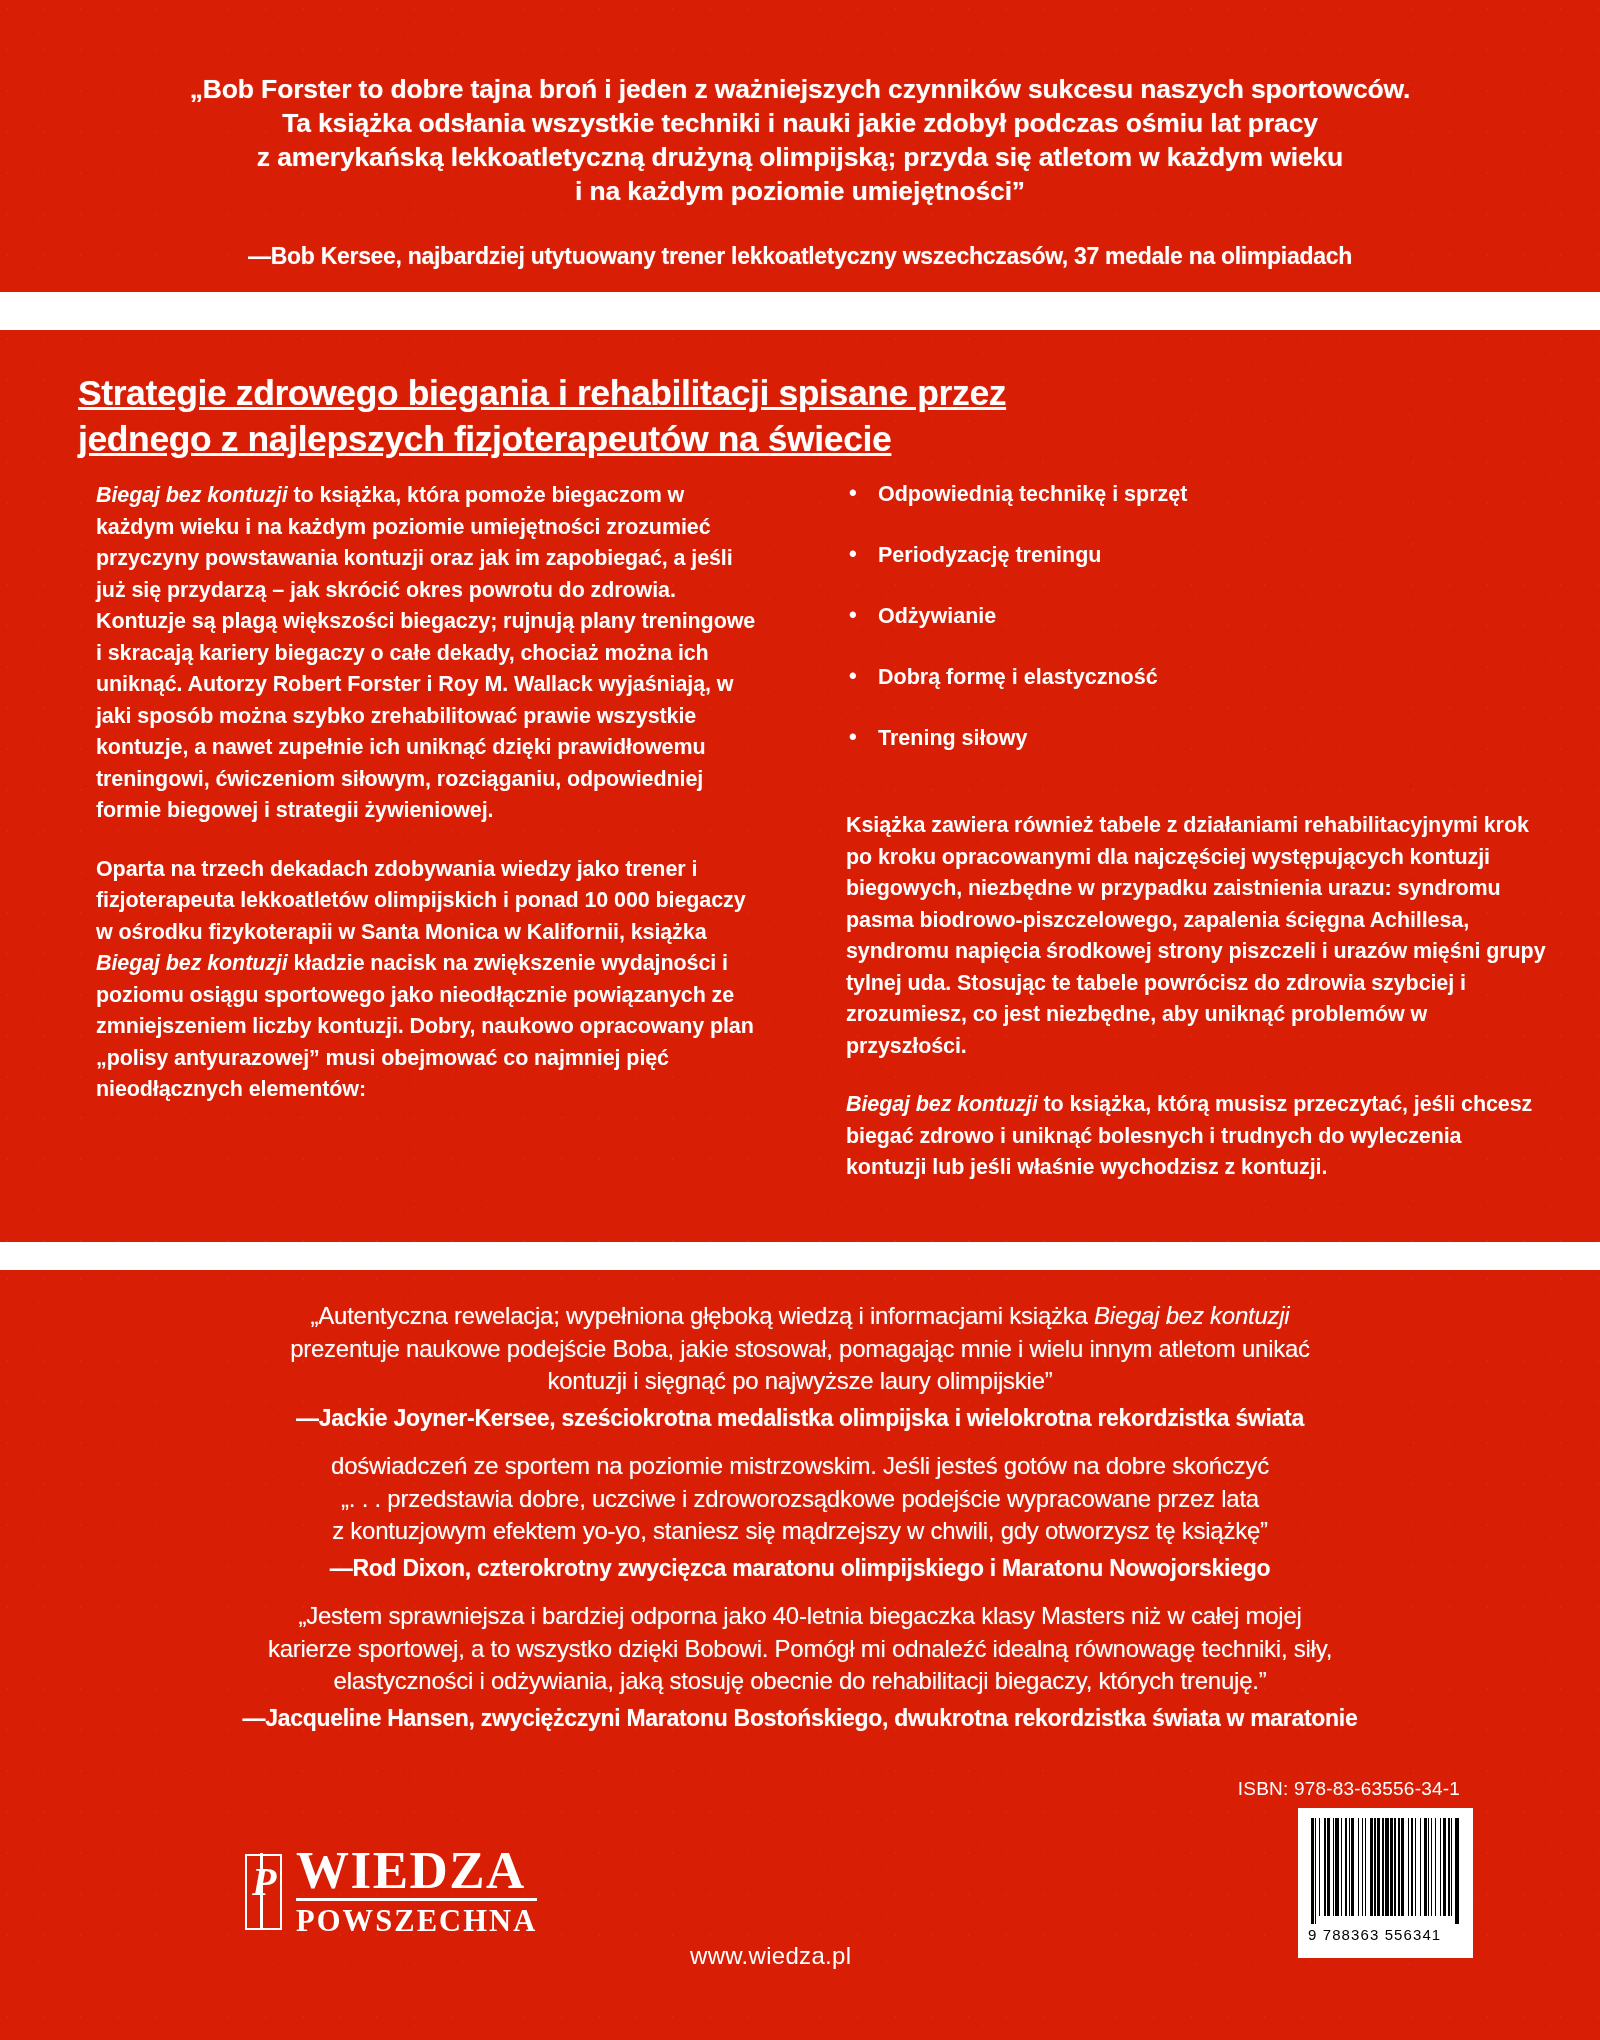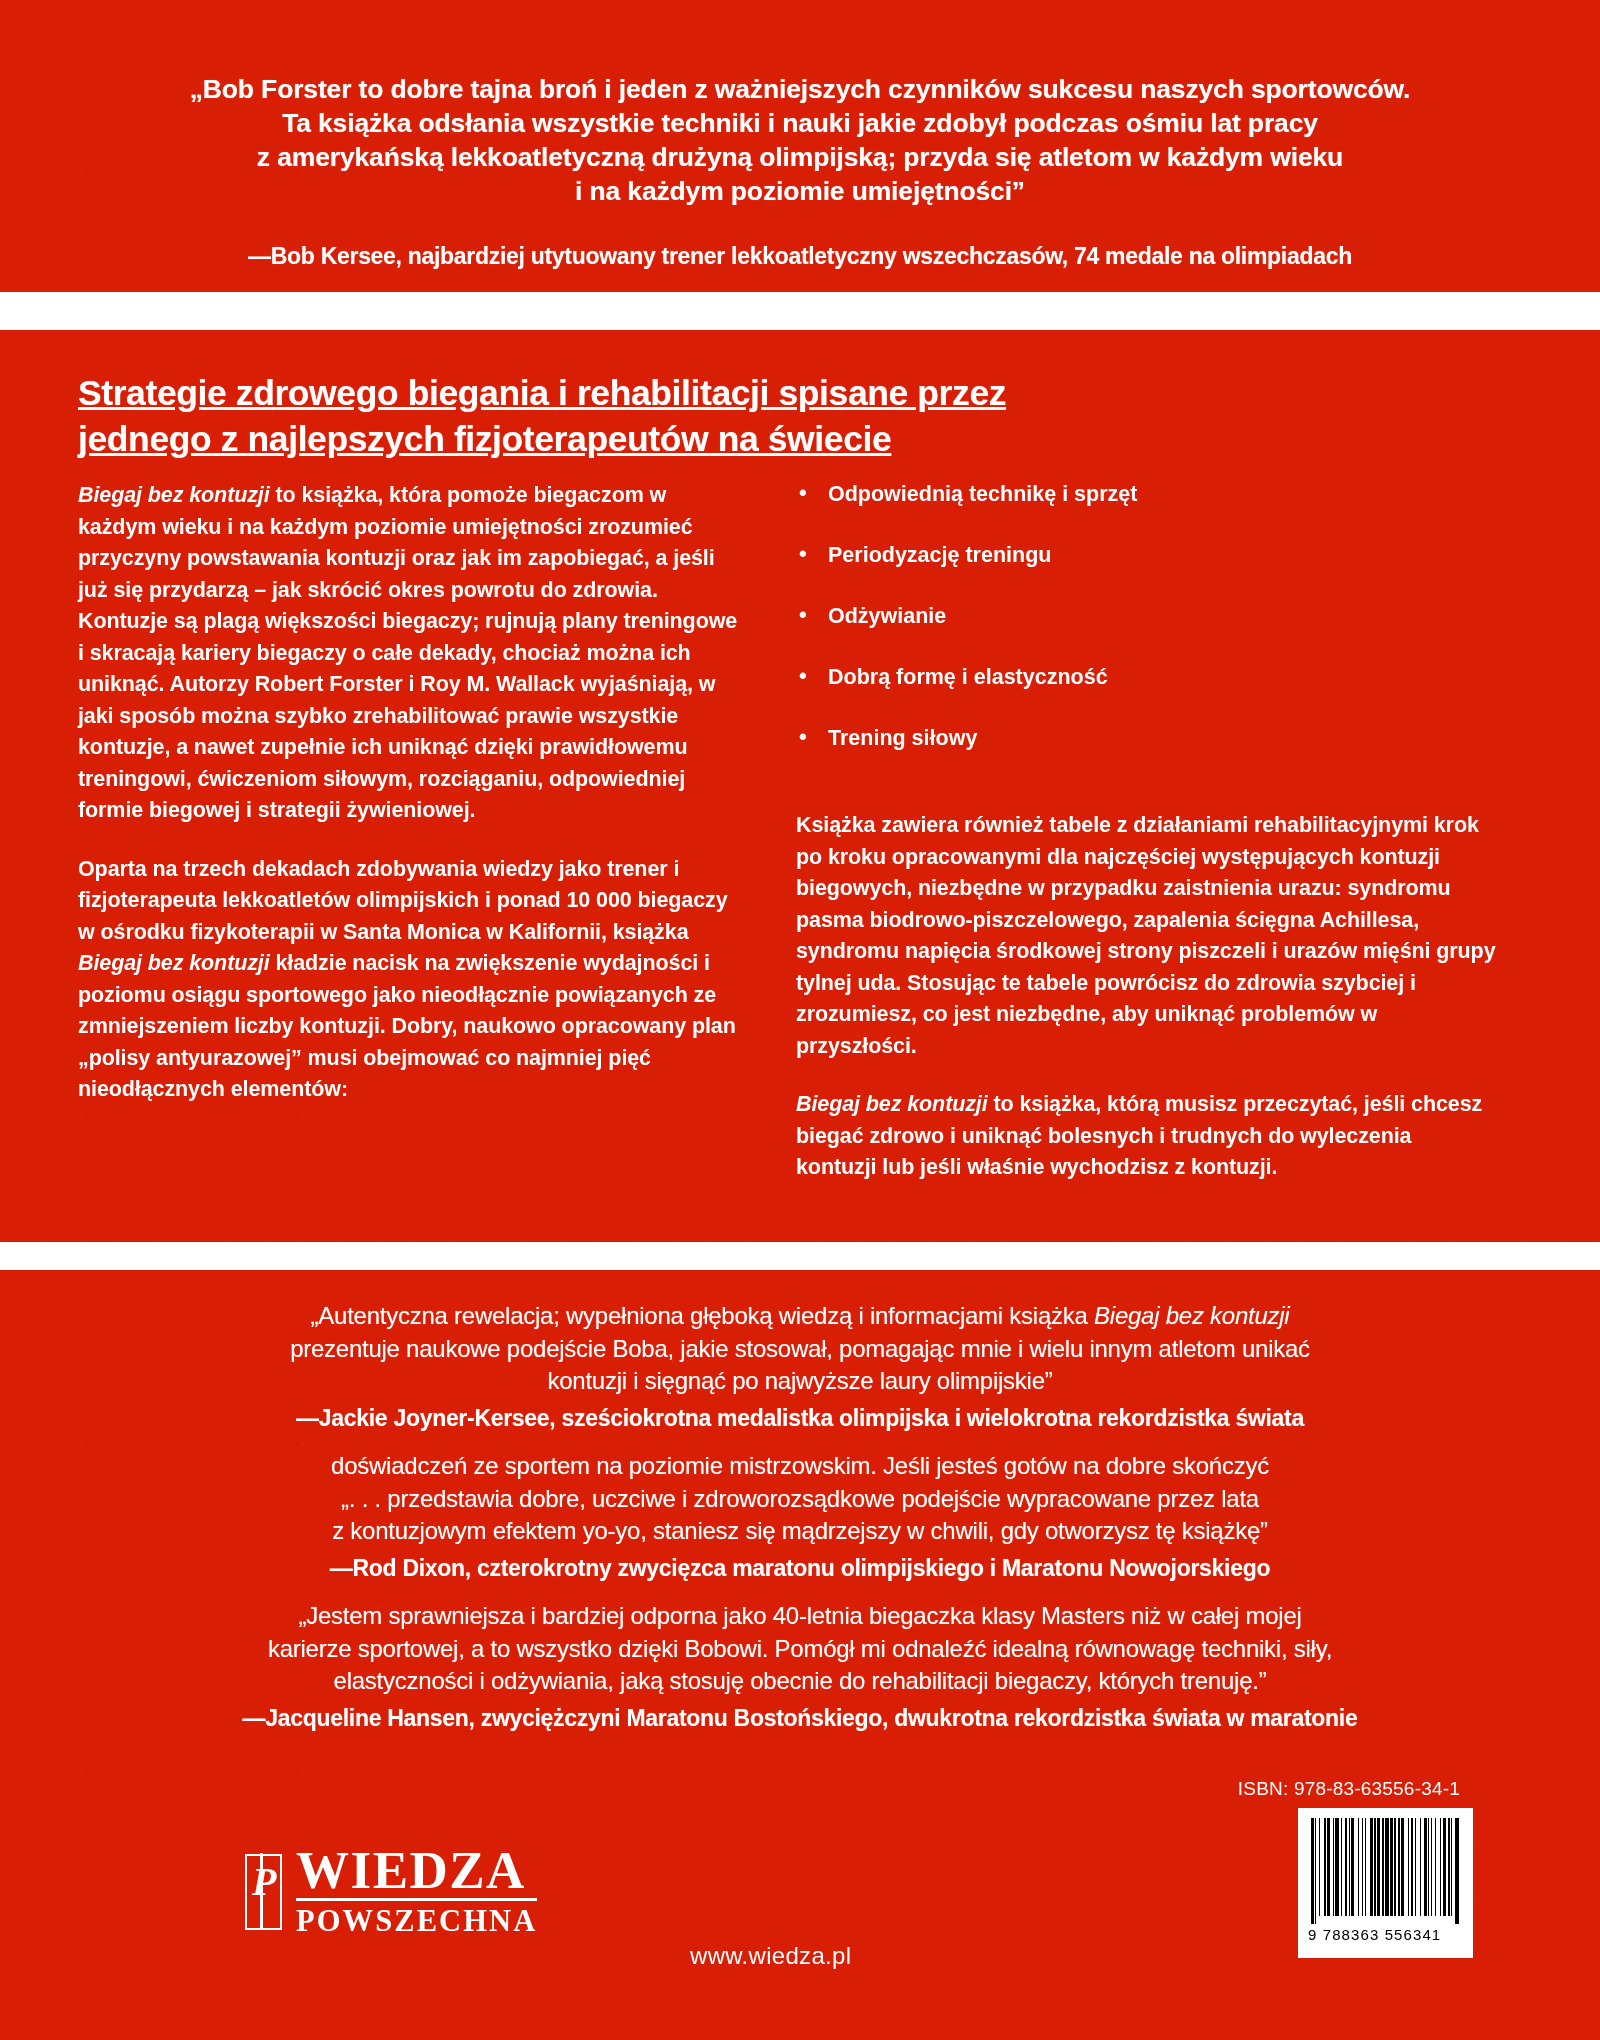--- a/index.html
+++ b/index.html
@@ -78,25 +78,26 @@
     font-weight: bold;
     font-size: 35.5px;
     line-height: 46px;
     letter-spacing: -0.4px;
     text-shadow: 0 0 1px rgba(255,255,255,0.45);
   }
   .headline .line { display: block; white-space: nowrap; text-decoration: underline; }
 
   .columns {
     position: absolute;
-    left: 78px;
+    left: 96px;
     top: 150px;
     width: 1450px;
     display: flex;
     gap: 58px;
+    justify-content: space-between;
   }
   .col { width: 690px; }
   .col-left { width: 660px; }
   .col-right { width: 700px; }
 
   .body-p {
     color: #ffffff;
     font-size: 21.5px;
     line-height: 31.5px;
     font-weight: 600;
@@ -270,21 +271,21 @@
 
   <div class="panel" id="panel-top">
 
     <div class="top-quote">
       <span class="line">„Bob Forster to dobre tajna broń i jeden z ważniejszych czynników sukcesu naszych sportowców.</span>
       <span class="line">Ta książka odsłania wszystkie techniki i nauki jakie zdobył podczas ośmiu lat pracy</span>
       <span class="line">z amerykańską lekkoatletyczną drużyną olimpijską; przyda się atletom w każdym wieku</span>
       <span class="line">i na każdym poziomie umiejętności”</span>
     </div>
 
-    <div class="top-attrib">—Bob Kersee, najbardziej utytuowany trener lekkoatletyczny wszechczasów, 74 medale na olimpiadach</div>
+    <div class="top-attrib">—Bob Kersee, najbardziej utytuowany trener lekkoatletyczny wszechczasów, 37 medale na olimpiadach</div>
   </div>
 
   <div class="panel" id="panel-main">
 
     <div class="headline">
       <span class="line">Strategie zdrowego biegania i rehabilitacji spisane przez</span>
       <span class="line">jednego z najlepszych fizjoterapeutów na świecie</span>
     </div>
 
     <div class="columns">

